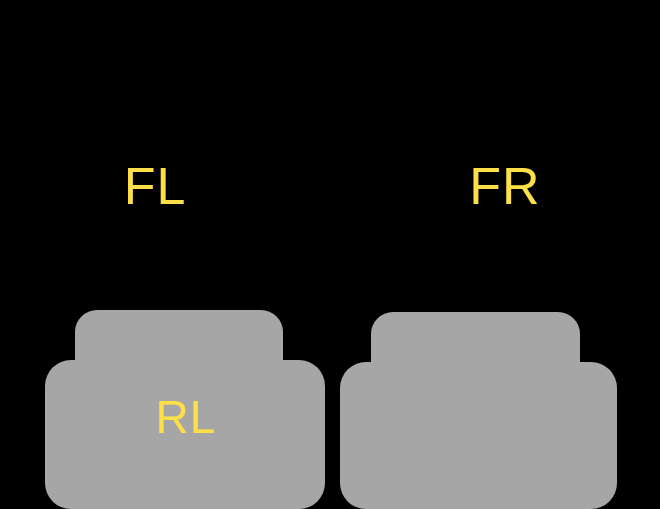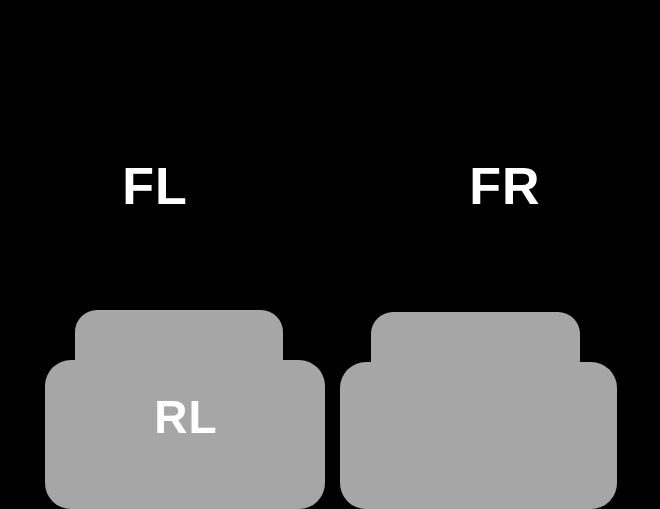--- a/index.html
+++ b/index.html
@@ -21,22 +21,22 @@
     background: #000000;
   }
   .mats-svg {
     position: absolute;
     top: 0;
     left: 0;
   }
   .label {
     position: absolute;
     transform: translate(-50%, -50%);
-    color: #ffffff;
-    font-weight: bold;
+    color: #fde047;
+    font-weight: normal;
     letter-spacing: 1px;
     white-space: nowrap;
     user-select: none;
   }
   .label-front {
     font-size: 52px;
   }
   .label-rear {
     font-size: 46px;
   }

